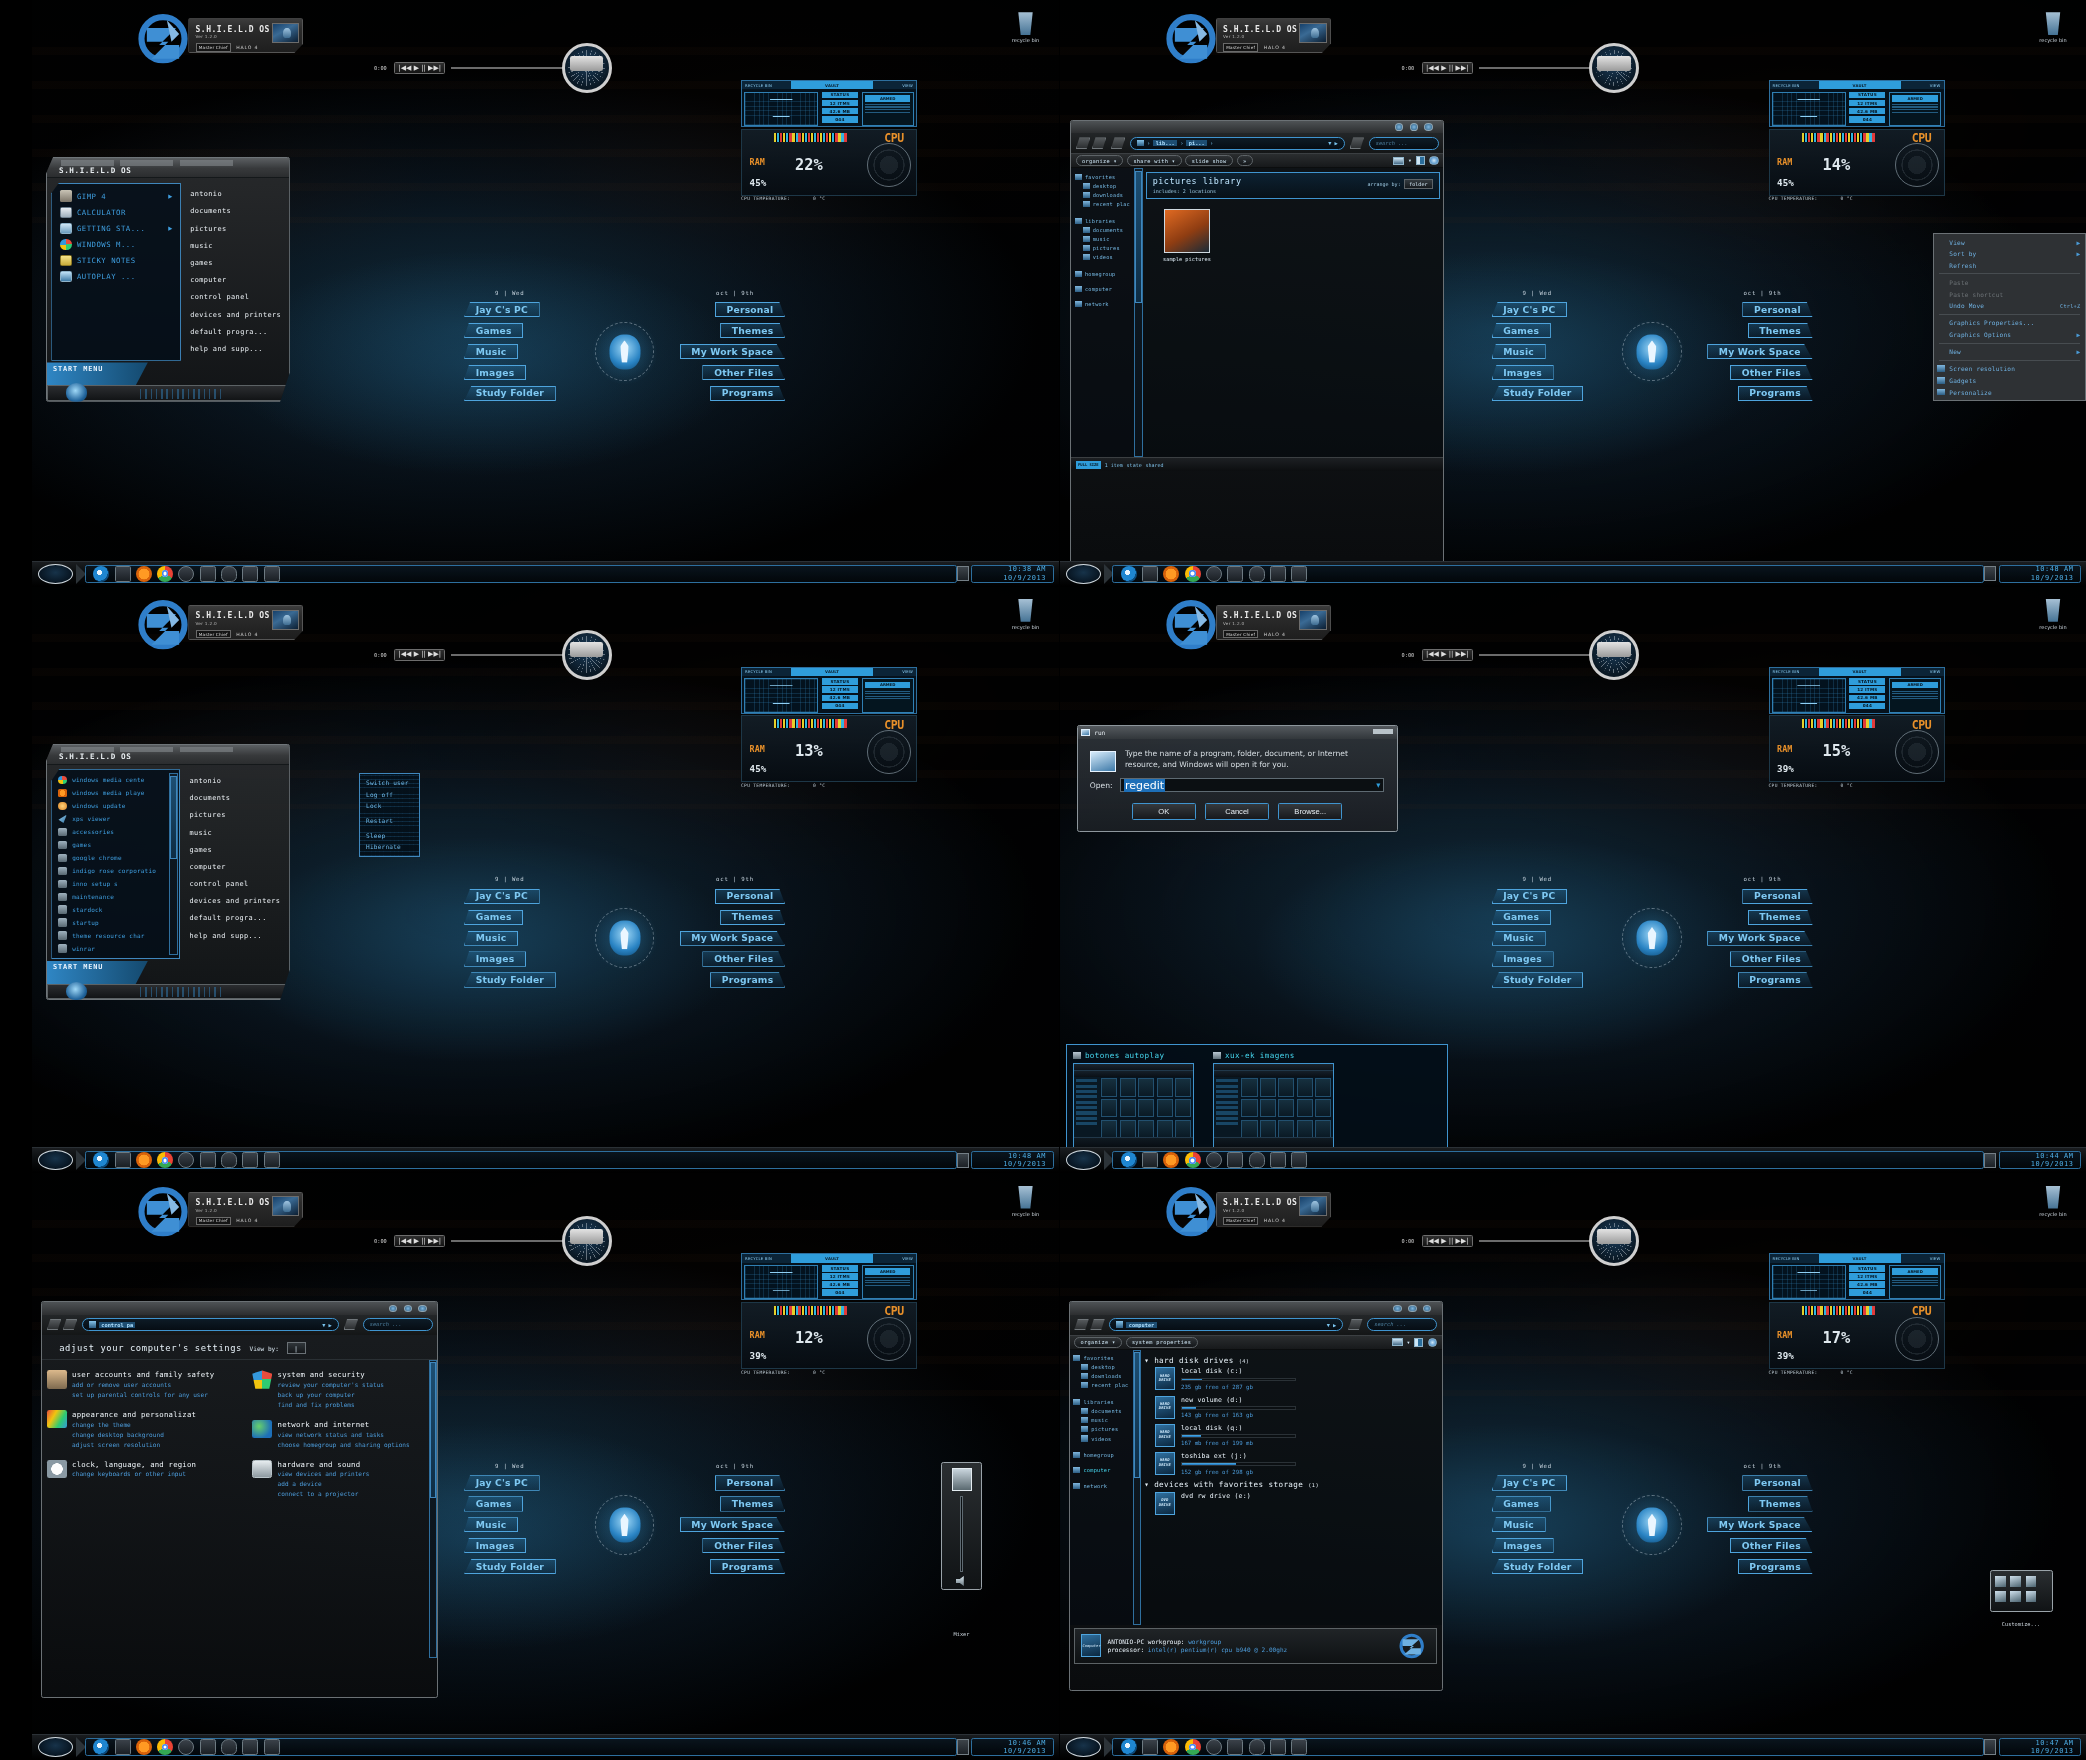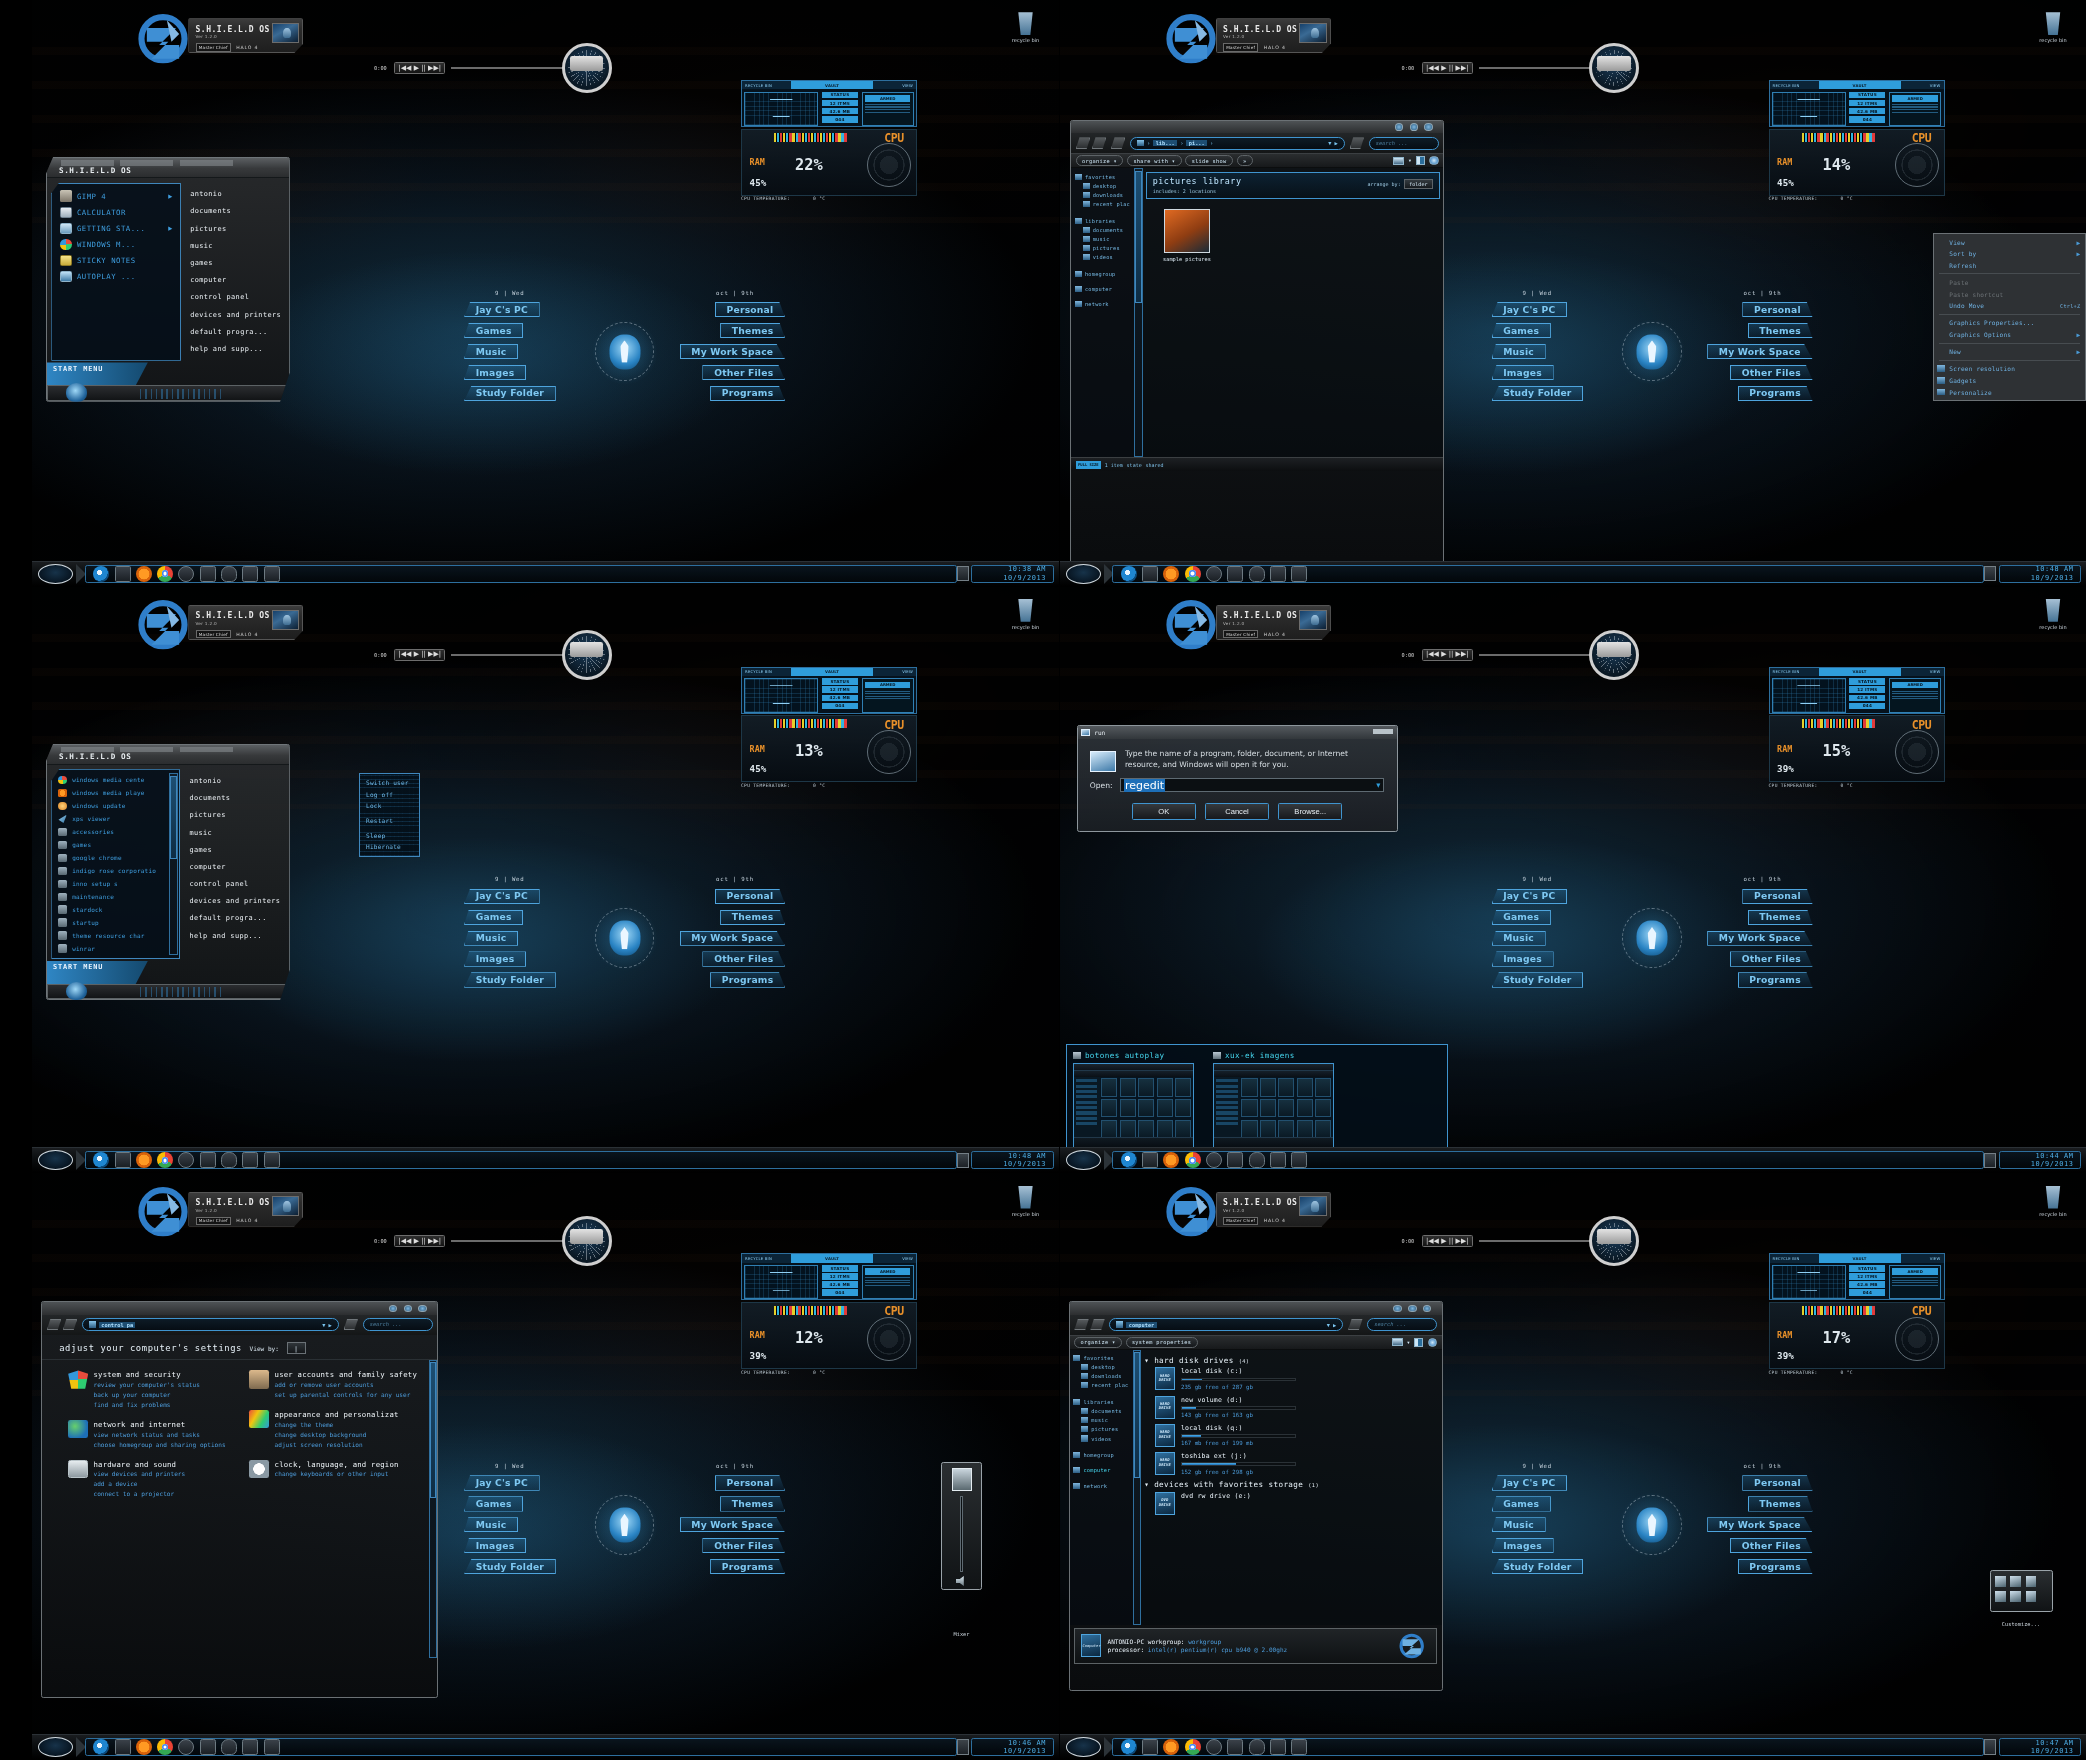--- a/index.html
+++ b/index.html
@@ -1534,20 +1534,46 @@
             <i></i>
           </span>
         <span class="ex-search">search ...</span>
       </div>
       <div style="padding:7.6px 0 4.6px 17px;display:flex;align-items:center;gap:7.6px;">
         <span class="cphdr">adjust your computer's settings</span>
         <span style="color:#d6e3ec;font-size:6.1px;font-family:'DejaVu Sans Mono',monospace">View by:</span>
         <span style="background:linear-gradient(180deg,#30363a,#14171a);border:0.8px solid #6a7176;color:#dceaf5;font-size:6.1px;padding:1.5px 7.6px;">|</span>
       </div>
       <div style="display:flex;height:299px;border-top:0.8px solid #2a3034;">
+        <div style="flex:1;padding:10.7px 6.1px 0 4.6px;">
+          <div class="cpcat">
+            <i class="ic usersi"></i>
+            <div>
+                <div class="t">user accounts and family safety</div>
+              <div class="l">add or remove user accounts</div>
+              <div class="l">set up parental controls for any user</div>
+              </div>
+          </div>
+          <div class="cpcat">
+            <i class="ic appi"></i>
+            <div>
+                <div class="t">appearance and personalizat</div>
+              <div class="l">change the theme</div>
+              <div class="l">change desktop background</div>
+              <div class="l">adjust screen resolution</div>
+              </div>
+          </div>
+          <div class="cpcat">
+            <i class="ic clocki"></i>
+            <div>
+                <div class="t">clock, language, and region</div>
+              <div class="l">change keyboards or other input</div>
+              </div>
+          </div>
+        </div>
         <div style="flex:1;padding:10.7px 3.1px 0 26px;">
           <div class="cpcat">
             <i class="ic shieldi"></i>
             <div>
                 <div class="t">system and security</div>
               <div class="l">review your computer's status</div>
               <div class="l">back up your computer</div>
               <div class="l">find and fix problems</div>
               </div>
           </div>
@@ -1559,46 +1585,20 @@
               <div class="l">choose homegroup and sharing options</div>
               </div>
           </div>
           <div class="cpcat">
             <i class="ic hwi"></i>
             <div>
                 <div class="t">hardware and sound</div>
               <div class="l">view devices and printers</div>
               <div class="l">add a device</div>
               <div class="l">connect to a projector</div>
-              </div>
-          </div>
-        </div>
-        <div style="flex:1;padding:10.7px 6.1px 0 4.6px;">
-          <div class="cpcat">
-            <i class="ic usersi"></i>
-            <div>
-                <div class="t">user accounts and family safety</div>
-              <div class="l">add or remove user accounts</div>
-              <div class="l">set up parental controls for any user</div>
-              </div>
-          </div>
-          <div class="cpcat">
-            <i class="ic appi"></i>
-            <div>
-                <div class="t">appearance and personalizat</div>
-              <div class="l">change the theme</div>
-              <div class="l">change desktop background</div>
-              <div class="l">adjust screen resolution</div>
-              </div>
-          </div>
-          <div class="cpcat">
-            <i class="ic clocki"></i>
-            <div>
-                <div class="t">clock, language, and region</div>
-              <div class="l">change keyboards or other input</div>
               </div>
           </div>
         </div>
         <div class="sm-scroll">
             <div class="thumb"></div>
           </div>
       </div>
     </div>
 
     <div class="mixer" style="left:909px;top:289px;">

